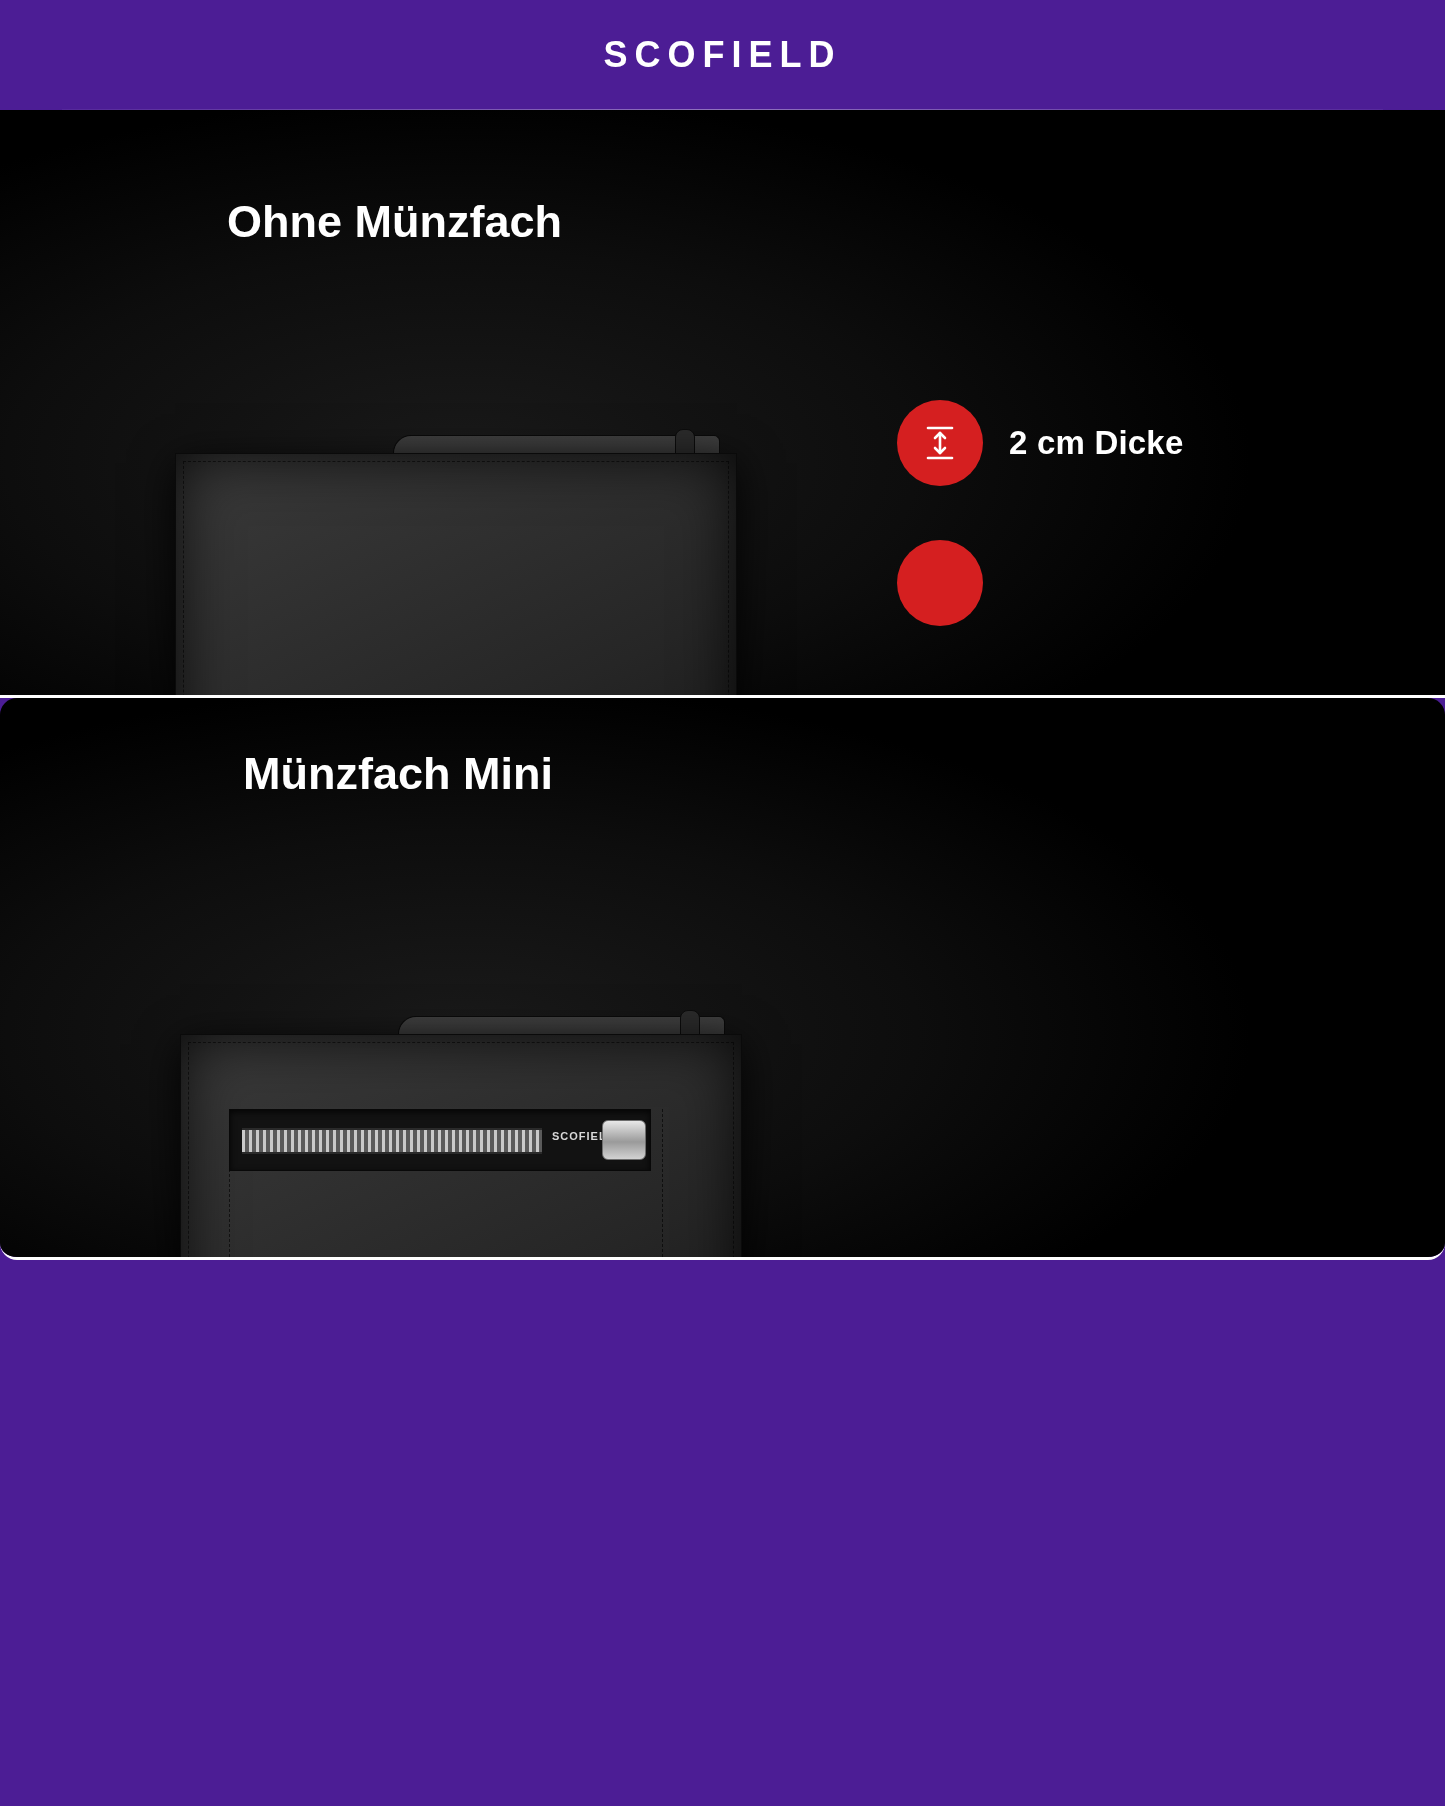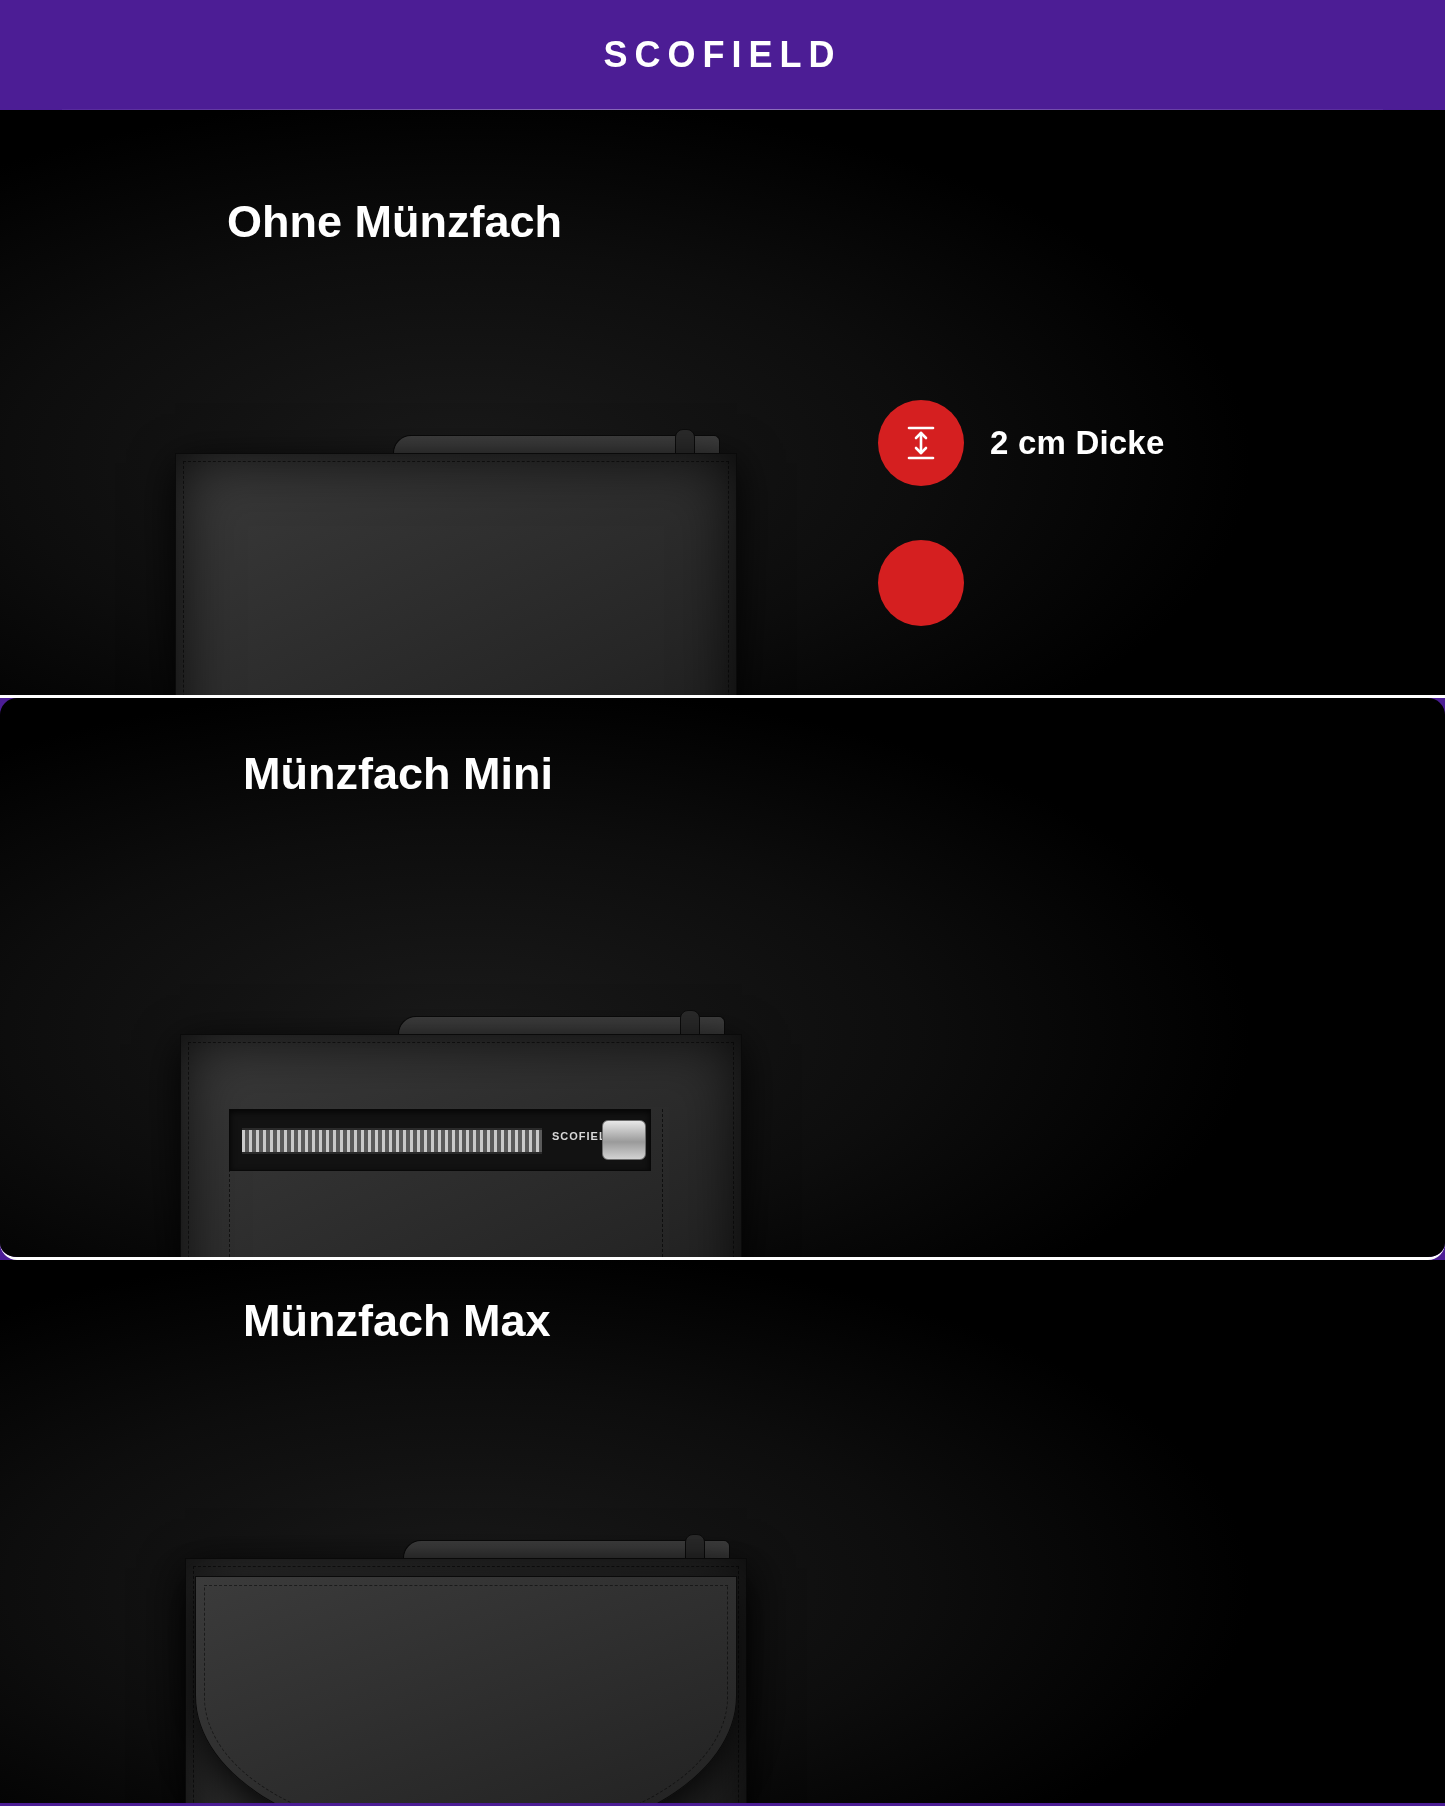--- a/index.html
+++ b/index.html
@@ -190,21 +190,21 @@
     border: 1px dashed rgba(0,0,0,0.5);
     border-radius: 0 0 250px 250px / 0 0 140px 140px;
   }
 
   
   .features {
     position: absolute;
     display: flex;
     flex-direction: column;
   }
-  .s1 .features { left: 878px; top: 290px; gap: 54px; }
+  .s1 .features { left: 897px; top: 290px; gap: 54px; }
 
   .feature {
     display: flex;
     align-items: center;
     gap: 26px;
   }
   .badge {
     width: 86px;
     height: 86px;
     border-radius: 50%;
@@ -277,26 +277,14 @@
         <div class="zip-pocket">
           <div class="zip-teeth"></div>
           <div class="zip-logo">SCOFIELD</div>
           <div class="zip-pull"></div>
         </div>
       </div>
     </div>
 
   </div>
 
-  <div class="section s3">
-    <div class="sec-bg"></div>
-    <div class="sec-title">Münzfach Max</div>
-
-    <div class="wallet-wrap">
-      <div class="wallet-flap"></div>
-      <div class="wallet-tab"></div>
-      <div class="wallet-body"></div>
-      <div class="big-flap"></div>
-    </div>
-
-  </div>
 
 </div>
 
 </body></html>

